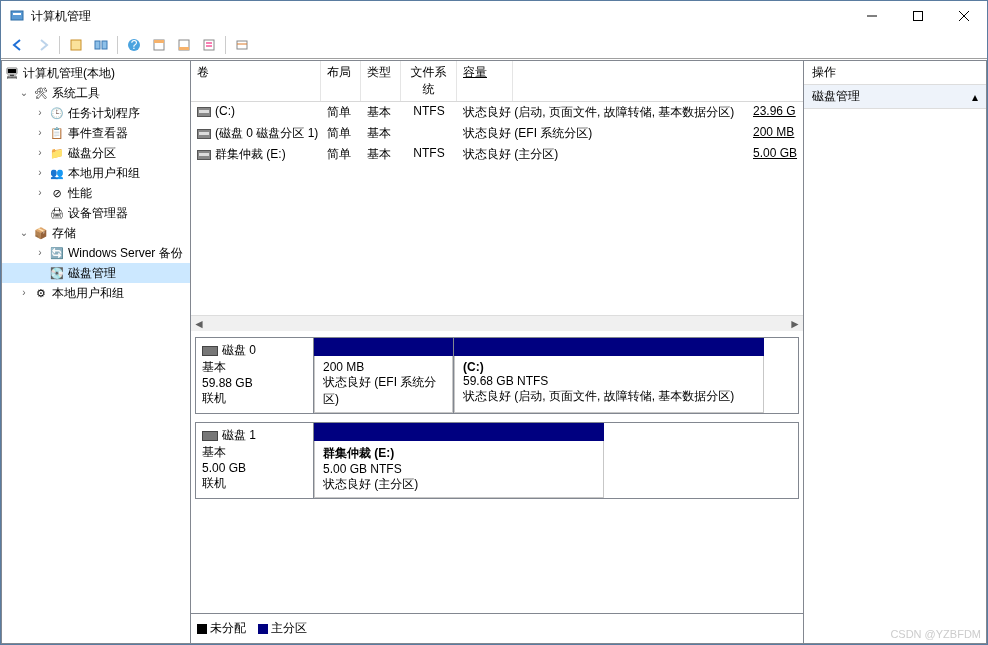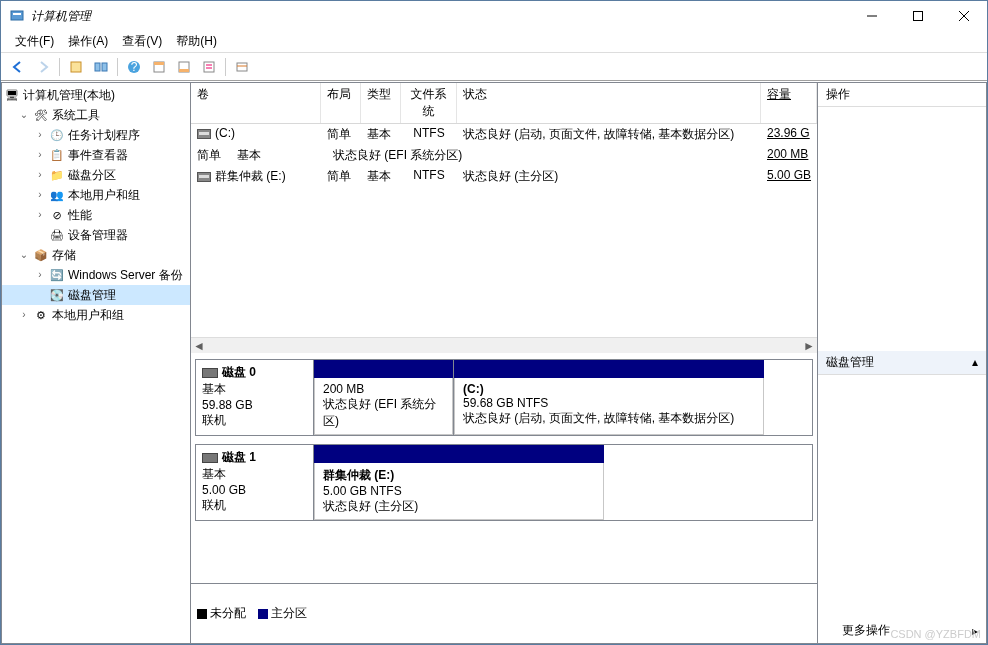--- a/index.html
+++ b/index.html
@@ -1,20 +1,20 @@
 <!DOCTYPE html>
 <html><head>
 <meta charset="utf-8">
 <style>
 * { margin:0; padding:0; box-sizing:border-box; font-family:"Microsoft YaHei","Segoe UI",sans-serif; font-size:12px; }
 body { background:#fff; }
 .window { width:988px; height:645px; border:1px solid #5a7ca0; display:flex; flex-direction:column; position:relative; }
 .titlebar { height:30px; display:flex; align-items:center; padding:0 0 0 8px; background:#fff; }
 .titlebar .icon { width:16px; height:16px; margin-right:6px; display:flex; align-items:center; justify-content:center;}
-.titlebar .title { flex:1;font-style:italic; }
+.titlebar .title { flex:1; }
 .win-controls { display:flex; }
 .win-btn { width:46px; height:30px; display:flex; align-items:center; justify-content:center; }
 .menubar { height:22px; display:flex; align-items:center; padding:0 8px; gap:2px; border-bottom:1px solid #ddd;}
 .menu-item { padding:2px 6px; cursor:default; }
 .toolbar { height:28px; display:flex; align-items:center; gap:3px; padding:2px 6px; border-bottom:1px solid #a0a0a0;}
 .tool-btn { width:22px; height:22px; display:flex; align-items:center; justify-content:center; border:1px solid transparent;}
 .tool-sep { width:1px; height:18px; background:#ccc; margin:0 2px;}
 .content { flex:1; display:flex; border-top:1px solid #fff; min-height:0;}
 .tree-pane { width:190px; border:1px solid #828790; background:#fff; overflow:auto; padding-top:2px;}
 .tree-node { display:flex; align-items:center; gap:3px; padding:1px 2px; white-space:nowrap; cursor:default; line-height:18px;}
@@ -32,31 +32,31 @@
 .vl-row > div { padding:2px 6px; white-space:nowrap; overflow:hidden; }
 .vl-row .vicon { display:inline-block; width:14px; height:10px; background:#888; border:1px solid #555; margin-right:4px; vertical-align:middle; position:relative;}
 .vl-row .vicon::after { content:""; position:absolute; top:2px; left:1px; right:1px; height:3px; background:#ddd;}
 .hscroll { height:16px; background:#f0f0f0; border-top:1px solid #ddd; display:flex; align-items:center;}
 .hscroll .arrow { width:16px; height:16px; display:flex; align-items:center; justify-content:center; color:#606060;}
 .hscroll .track { flex:1; height:16px; }
 .disk-graphical { flex:1; overflow:auto; padding:6px 4px 0 4px; }
 .disk-row { display:flex; margin-bottom:8px; border:1px solid #828790; background:#fff;}
 .disk-info { width:118px; border-right:1px solid #828790; padding:4px 6px; }
 .disk-info .dicon { display:inline-block; width:16px; height:10px; background:#777; border:1px solid #444; margin-right:4px; vertical-align:middle;}
-.disk-info b { font-weight:bold; }
+.disk-info b { font-weight:normal; }
 .disk-parts { flex:1; display:flex; }
 .part-header { height:18px; background:#000080; }
 .partition { border-right:1px solid #828790; display:flex; flex-direction:column; }
 .partition:last-child { border-right:none; }
 .part-body { padding:4px 8px; flex:1; border:1px solid #c7c7c7; border-top:none; margin:0;}
-.legend-bar { background:#fff; border-top:1px solid #828790; padding:21px 6px; display:flex; gap:12px; align-items:center;}
+.legend-bar { background:#fff; border-top:1px solid #828790; padding:6px 6px; display:flex; gap:12px; align-items:center;}
 .leg-sq { width:10px; height:10px; display:inline-block; margin-right:3px; vertical-align:middle;}
 .leg-unalloc { background:#000; }
 .leg-primary { background:#000080; }
-.actions-pane { width:170px; border:1px solid #828790; display:flex; flex-direction:column;justify-content:space-between;}
+.actions-pane { width:184px; border:1px solid #828790; display:flex; flex-direction:column;}
 .actions-header { padding:3px 8px; background:#fff; font-weight:normal; border-bottom:1px solid #ddd;}
 .actions-group { background:#eef3fa; padding:3px 8px; border-bottom:1px solid #ddd; display:flex; justify-content:space-between; align-items:center;}
 .actions-item { padding:4px 8px 4px 24px; display:flex; justify-content:space-between; align-items:center;}
 .watermark { position:absolute; right:6px; bottom:4px; color:#ccc; font-size:11px;}
 svg { display:block; }
 </style>
 </head>
 <body>
 
 <div class="window">
@@ -82,26 +82,20 @@
         </div>
       <div class="win-btn close">
           <svg width="10" height="10">
             <line x1="0" y1="0" x2="10" y2="10" stroke="#000"></line>
             <line x1="10" y1="0" x2="0" y2="10" stroke="#000"></line>
           </svg>
         </div>
     </div>
   </div>
 
-  <div class="menubar">
-    <span class="menu-item">文件(F)</span>
-    <span class="menu-item">操作(A)</span>
-    <span class="menu-item">查看(V)</span>
-    <span class="menu-item">帮助(H)</span>
-  </div>
 
   <div class="toolbar">
     <div class="tool-btn">
         <svg width="14" height="14">
           <path d="M9 2 L3 7 L9 12" fill="none" stroke="#1e6fd6" stroke-width="2"></path>
         </svg>
       </div>
     <div class="tool-btn">
         <svg width="14" height="14">
           <path d="M5 2 L11 7 L5 12" fill="none" stroke="#bcd3ea" stroke-width="2"></path>
@@ -218,33 +212,33 @@
         </div>
     </div>
 
     <div class="center-pane">
       <div class="volume-list">
         <div class="vl-header">
           <div class="col-vol">卷</div>
           <div class="col-layout">布局</div>
           <div class="col-type">类型</div>
           <div class="col-fs">文件系统</div>
-          <div class="col-status">状态</div>
           <div class="col-cap">容量</div>
         </div>
         <div id="vol-rows">
             <div class="vl-row">
               <div class="col-vol"><span class="vicon"></span>(C:)</div>
               <div class="col-layout">简单</div>
               <div class="col-type">基本</div>
               <div class="col-fs">NTFS</div>
               <div class="col-status">状态良好 (启动, 页面文件, 故障转储, 基本数据分区)</div>
               <div class="col-cap">23.96 G</div>
             </div>
             <div class="vl-row">
+              <div class="col-vol"><span class="vicon"></span>(磁盘 0 磁盘分区 1)</div>
               <div class="col-layout">简单</div>
               <div class="col-type">基本</div>
               <div class="col-fs"></div>
               <div class="col-status">状态良好 (EFI 系统分区)</div>
               <div class="col-cap">200 MB</div>
             </div>
             <div class="vl-row">
               <div class="col-vol"><span class="vicon"></span>群集仲裁 (E:)</div>
               <div class="col-layout">简单</div>
               <div class="col-type">基本</div>
@@ -298,21 +292,17 @@
         <span><span class="leg-sq leg-primary"></span><span>主分区</span></span>
       </div>
     </div>
 
     <div class="actions-pane">
       <div class="actions-header">操作</div>
       <div class="actions-group">
         <span>磁盘管理</span>
         <span>▴</span>
       </div>
-      <div class="actions-item">
-        <span>更多操作</span>
-        <span>▸</span>
-      </div>
     </div>
   </div>
 
   <span class="watermark">CSDN @YZBFDM</span>
 </div>
 
 </body></html>

